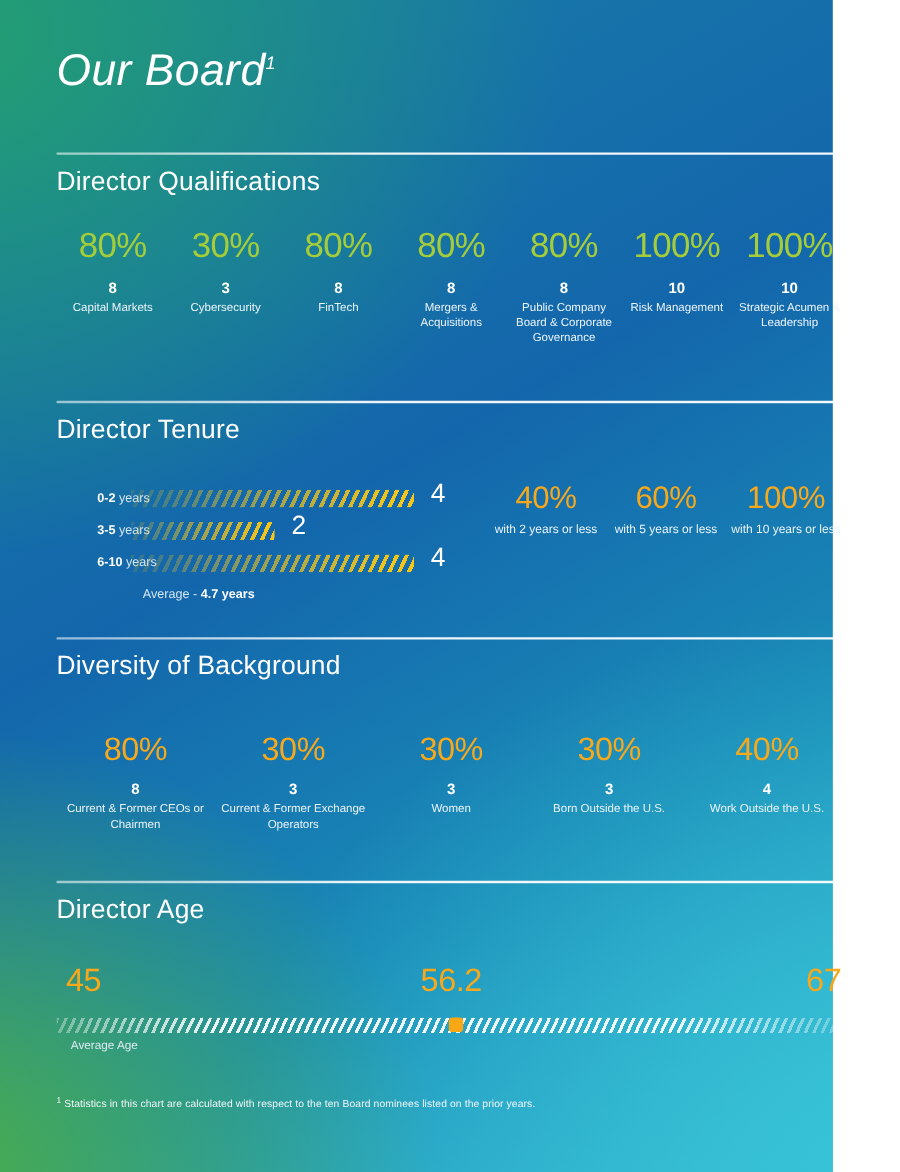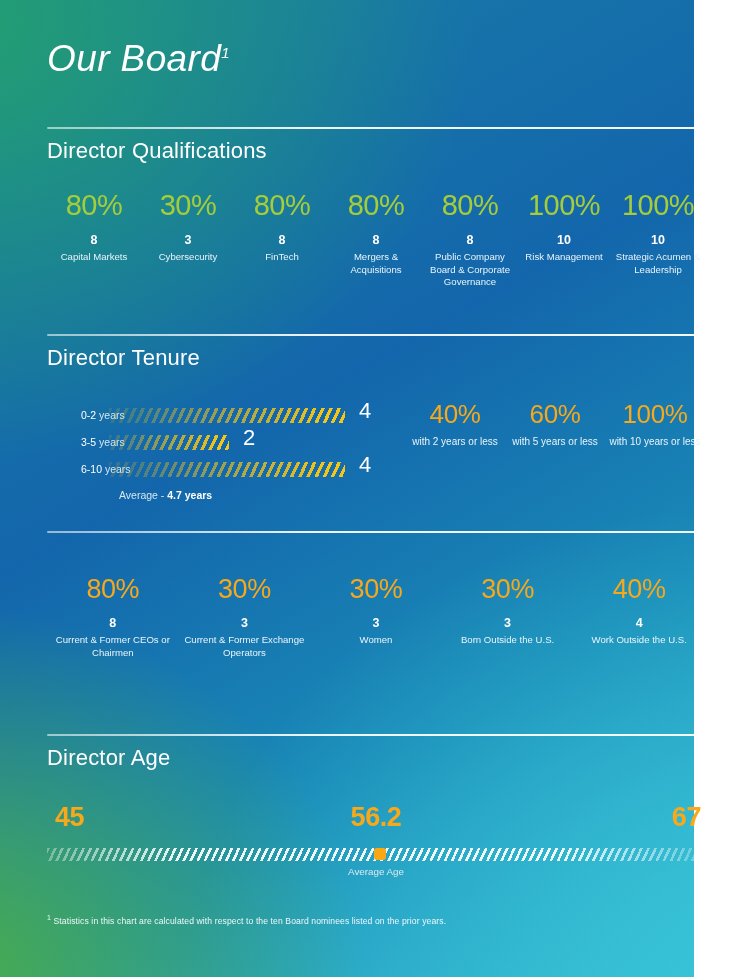--- a/index.html
+++ b/index.html
@@ -60,21 +60,21 @@
   }
 
   
   #tenure-body { position:relative; margin-top:34px; height:128px; }
 
   .tenure-row { position:relative; height:23px; margin-bottom:4px; }
   .tenure-key {
     position:absolute; left:2px; top:4px;
     font-size:10.5px; color:#d6e7f0; white-space:nowrap;
   }
-  .tenure-key b { color:#ffffff; font-weight:normal;padding-left:32px; }
+  .tenure-key b { color:#ffffff; font-weight:bold;padding-left:32px; }
   .bar {
     position:absolute; left:62px; top:3px; height:15px;
     background-image:repeating-linear-gradient(115deg,
         #f5c518 0px, #f5c518 3.2px,
         rgba(255,255,255,0) 3.2px, rgba(255,255,255,0) 7.4px);
     -webkit-mask-image:linear-gradient(90deg, rgba(0,0,0,.12) 0%, rgba(0,0,0,.55) 40%, rgba(0,0,0,1) 92%);
     mask-image:linear-gradient(90deg, rgba(0,0,0,.12) 0%, rgba(0,0,0,.55) 40%, rgba(0,0,0,1) 92%);
   }
   .bar-value {
     position:absolute; top:-5px;
@@ -110,41 +110,41 @@
     font-size:12.5px; font-weight:bold; color:#ffffff; margin-top:13px;
   }
   .div-label {
     font-size:9.6px; color:#eaf4fa; margin-top:4px; line-height:1.32;
   }
 
   
   #age-body { position:relative; margin-top:33px; height:90px; }
   .age-num {
     position:absolute; top:0;
-    font-size:27px; font-weight:700; color:#f7a81b;
+    font-size:27px; font-weight:400; color:#f7a81b;
     line-height:1; letter-spacing:-.4px;
   }
   #age-min  { left:8px; }
   #age-avg  { left:0; width:658px; text-align:center; }
   #age-max  { right:4px; }
 
   #age-track {
     position:absolute; left:0; top:44px; width:658px; height:13px;
     background-image:repeating-linear-gradient(115deg,
         rgba(255,255,255,.92) 0px, rgba(255,255,255,.92) 2.6px,
         rgba(255,255,255,0) 2.6px, rgba(255,255,255,0) 6.4px);
     -webkit-mask-image:linear-gradient(90deg, rgba(0,0,0,.35) 0%, rgba(0,0,0,1) 20%, rgba(0,0,0,1) 78%, rgba(0,0,0,.25) 100%);
     mask-image:linear-gradient(90deg, rgba(0,0,0,.35) 0%, rgba(0,0,0,1) 20%, rgba(0,0,0,1) 78%, rgba(0,0,0,.25) 100%);
   }
   #age-marker {
     position:absolute; left:327px; top:44px;
     width:12px; height:12px; border-radius:3px; background:#f9a815;
   }
   #age-marker-label {
-    position:absolute; left:0; top:62px; width:658px; text-align:center;
+    position:absolute; left:12px; top:62px; width:658px; text-align:left;
     font-size:9.8px; color:#dceaf2;
   }
 
   
   #footnote {
     position:absolute; left:47px; top:914px; width:660px;
     font-size:8.6px; color:#f0f7fb; letter-spacing:.1px;
   }
   #footnote .fsup { font-size:7px; vertical-align:super; }
 </style>
@@ -245,20 +245,21 @@
           <div class="ten-pct">100%</div>
           <div class="ten-label">with 10 years or less</div>
         </div>
       </div>
 
     </div>
   </div>
 
   <div class="section" style="top:531px;">
     <div class="rule"></div>
+    <div class="sec-title">Diversity of Background</div>
 
     <div id="div-grid">
 
       <div class="div-col">
         <div class="div-pct">80%</div>
         <div class="div-count">8</div>
         <div class="div-label">Current &amp; Former CEOs or Chairmen</div>
       </div>
 
       <div class="div-col">

